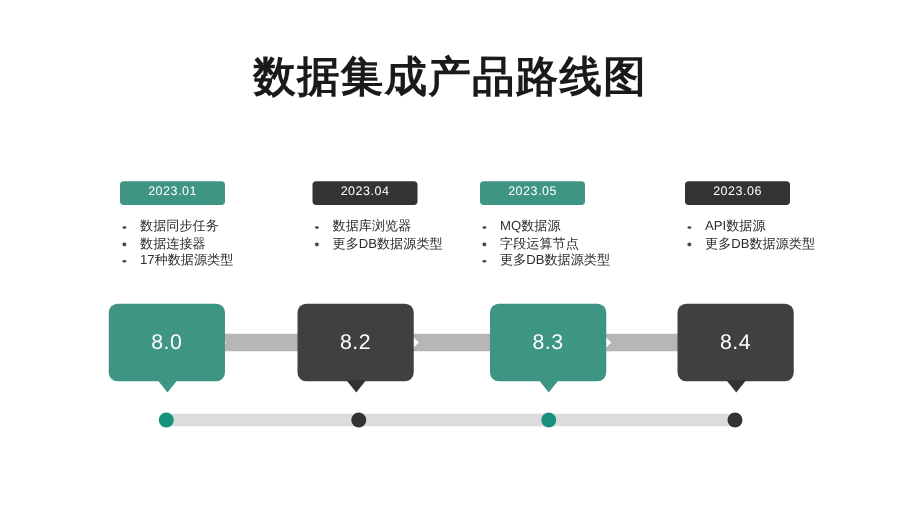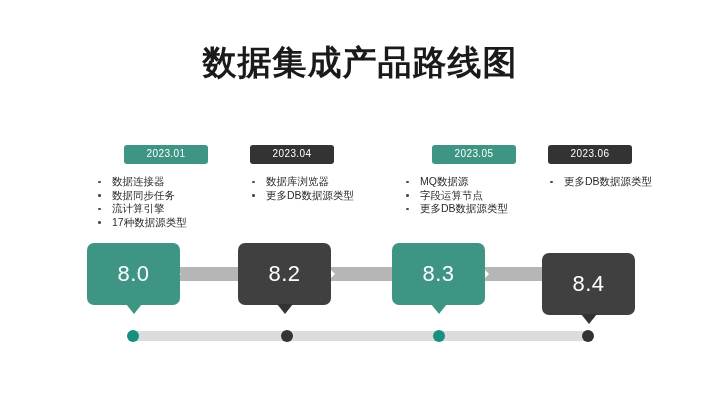--- a/index.html
+++ b/index.html
@@ -35,35 +35,35 @@
   }
 
   
   .column {
     position: absolute;
     top: 143px;
     width: 150px;
   }
   .col-0 { left: 96px; }
   .col-1 { left: 250px; }
-  .col-2 { left: 404px; }
+  .col-2 { left: 384px; }
   .col-3 { left: 548px; }
 
   .date-badge {
     display: inline-block;
     min-width: 62px;
     padding: 4px 11px 5px 11px;
     border-radius: 3px;
     font-size: 10px;
     letter-spacing: 0.4px;
     color: #ffffff;
     text-align: center;
     line-height: 1;
   }
-  .badge-green { background: #3f9583; margin-left: 28px; }
+  .badge-green { background: #3f9583; }
   .badge-dark  { background: #333333; }
 
   .feature-list {
     margin: 11px 0 0 0;
     padding: 0;
     list-style: none;
   }
   .feature-list li {
     position: relative;
     padding-left: 16px;
@@ -119,30 +119,30 @@
   
   .version-box {
     position: absolute;
     top: 243px;
     width: 93px;
     height: 62px;
     border-radius: 7px;
     display: flex;
     align-items: center;
     justify-content: center;
-    font-size: 22px;
+    font-size: 17px;
     color: #ffffff;
     letter-spacing: 0.5px;
   }
   .box-green { background: #3f9583; }
   .box-dark  { background: #404040; }
   .vbox-0 { left: 87px; }
   .vbox-1 { left: 238px; }
   .vbox-2 { left: 392px; }
-  .vbox-3 { left: 542px; margin-top: 10px; }
+  .vbox-3 { left: 542px; }
 
   .box-tail {
     position: absolute;
     bottom: -9px;
     left: 50%;
     margin-left: -8px;
     width: 0;
     height: 0;
     border-left: 8px solid transparent;
     border-right: 8px solid transparent;
@@ -187,23 +187,22 @@
 </head>
 <body>
 
 <div id="canvas">
 
   <div class="page-title">数据集成产品路线图</div>
 
   <div class="column col-0">
     <div class="date-badge badge-green">2023.01</div>
     <ul class="feature-list">
+      <li><span class="bullet"></span><span>数据同步任务</span></li>
       <li><span class="bullet"></span><span>数据连接器</span></li>
-      <li><span class="bullet"></span><span>数据同步任务</span></li>
-      <li><span class="bullet"></span><span>流计算引擎</span></li>
       <li><span class="bullet"></span><span>17种数据源类型</span></li>
     </ul>
   </div>
 
   <div class="column col-1">
     <div class="date-badge badge-dark">2023.04</div>
     <ul class="feature-list">
       <li><span class="bullet"></span><span>数据库浏览器</span></li>
       <li><span class="bullet"></span><span>更多DB数据源类型</span></li>
     </ul>
@@ -214,20 +213,21 @@
     <ul class="feature-list">
       <li><span class="bullet"></span><span>MQ数据源</span></li>
       <li><span class="bullet"></span><span>字段运算节点</span></li>
       <li><span class="bullet"></span><span>更多DB数据源类型</span></li>
     </ul>
   </div>
 
   <div class="column col-3">
     <div class="date-badge badge-dark">2023.06</div>
     <ul class="feature-list">
+      <li><span class="bullet"></span><span>API数据源</span></li>
       <li><span class="bullet"></span><span>更多DB数据源类型</span></li>
     </ul>
   </div>
 
   <div class="connector conn-0">
     <div class="conn-notch"></div>
   </div>
   <div class="connector conn-1">
     <div class="conn-notch"></div>
   </div>

